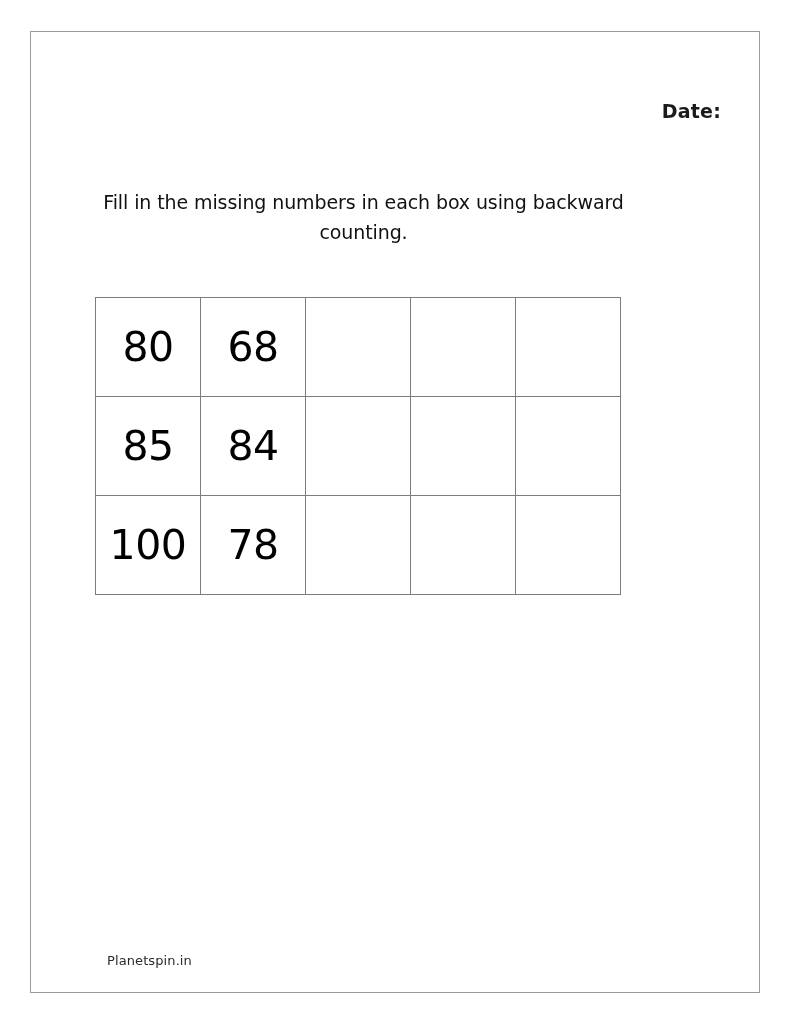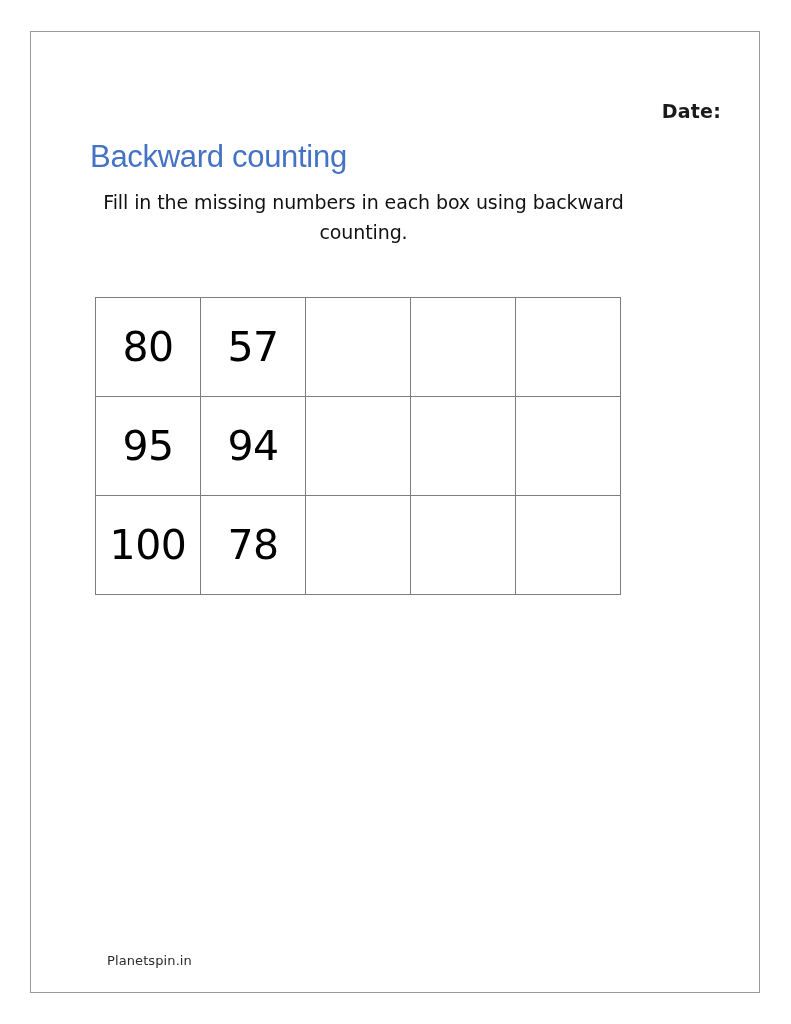--- a/index.html
+++ b/index.html
@@ -116,36 +116,35 @@
   }
 </style>
 </head>
 <body>
 
 <div id="page">
   <div id="sheet-frame">
 
     <div id="date-line">Date:</div>
 
-    <div id="worksheet-title">Backward counting</div>
 
     <div id="worksheet-instructions">Fill in the missing numbers in each box using backward counting.</div>
 
     <table id="number-grid">
       <tbody>
         <tr>
           <td>80</td>
-          <td>57</td>
+          <td>68</td>
           <td class="blank-cell"></td>
           <td class="blank-cell"></td>
           <td class="blank-cell"></td>
         </tr>
         <tr>
-          <td>95</td>
-          <td>94</td>
+          <td>85</td>
+          <td>84</td>
           <td class="blank-cell"></td>
           <td class="blank-cell"></td>
           <td class="blank-cell"></td>
         </tr>
         <tr>
           <td>100</td>
           <td>78</td>
           <td class="blank-cell"></td>
           <td class="blank-cell"></td>
           <td class="blank-cell"></td>

